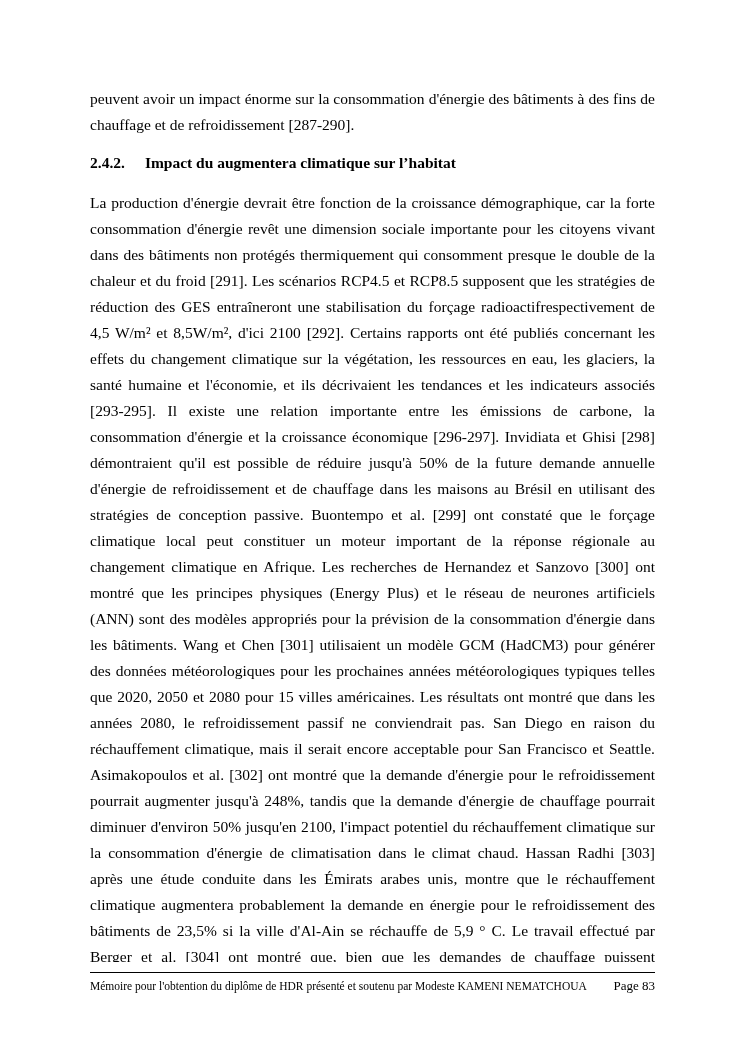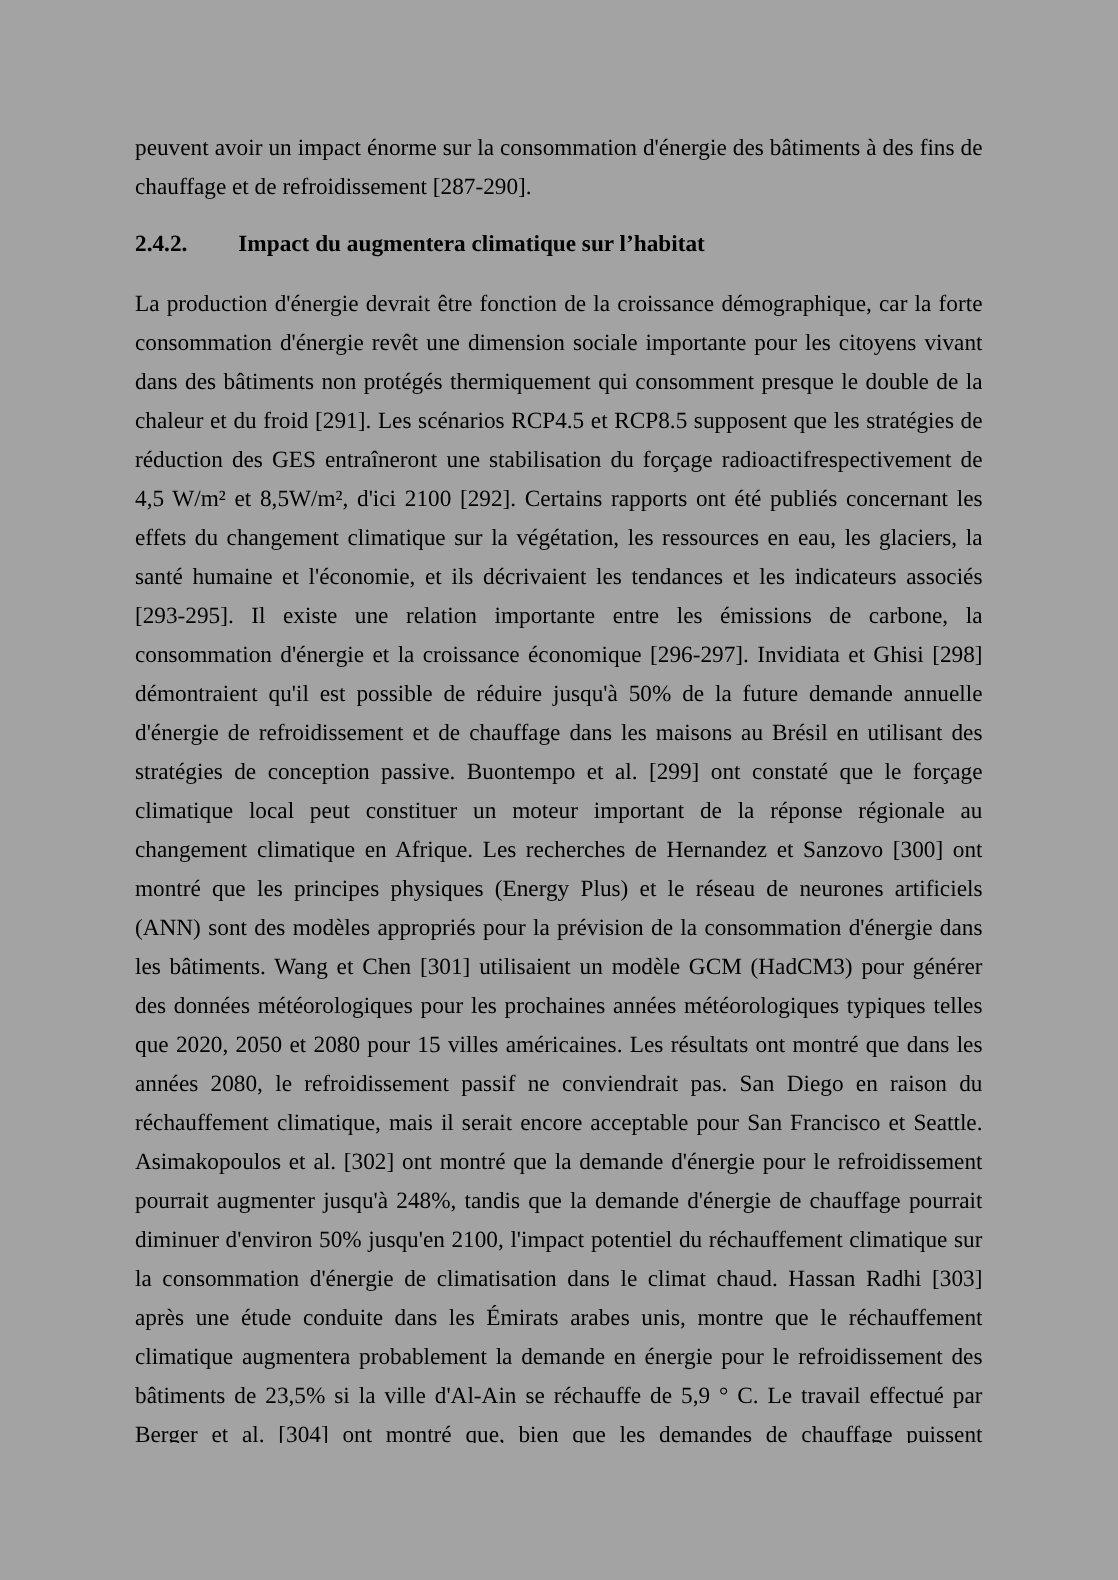--- a/index.html
+++ b/index.html
@@ -6,40 +6,40 @@
     margin: 0;
     padding: 0;
     background: #e9e9e9;
     font-family: "Liberation Serif", serif;
   }
   .page {
     position: relative;
     width: 745px;
     height: 1053px;
     margin: 0 auto;
-    background: #a3a3a3;
+    background: #ffffff;
     color: #000000;
     box-sizing: border-box;
     padding: 86px 90px 0 90px;
     overflow: hidden;
   }
   .para {
     font-size: 15.5px;
     line-height: 26px;
     text-align: justify;
     margin: 0 0 10px 0;
   }
   .section-heading {
     font-size: 15.5px;
     font-weight: bold;
     line-height: 26px;
     margin: 12px 0 14px 0;
   }
   .section-heading .heading-num {
-    margin-right: 34px;
+    margin-right: 20px;
   }
   .body-wrap {
     height: 772px;
     overflow: hidden;
   }
   .para-cont {
     text-align-last: justify;
     margin-bottom: 0;
   }
   .footer {
@@ -70,14 +70,18 @@
   <p class="para">peuvent avoir un impact énorme sur la consommation d'énergie des bâtiments à des fins de chauffage et de refroidissement [287-290].</p>
 
   <h3 class="section-heading">
     <span class="heading-num">2.4.2.</span><span>Impact du augmentera climatique sur l’habitat</span>
   </h3>
 
   <div class="body-wrap">
     <p class="para para-cont">La production d'énergie devrait être fonction de la croissance démographique, car la forte consommation d'énergie revêt une dimension sociale importante pour les citoyens vivant dans des bâtiments non protégés thermiquement qui consomment presque le double de la chaleur et du froid [291]. Les scénarios RCP4.5 et RCP8.5 supposent que les stratégies de réduction des GES entraîneront une stabilisation du forçage radioactifrespectivement de 4,5 W/m² et 8,5W/m², d'ici 2100 [292]. Certains rapports ont été publiés concernant les effets du changement climatique sur la végétation, les ressources en eau, les glaciers, la santé humaine et l'économie, et ils décrivaient les tendances et les indicateurs associés [293-295]. Il existe une relation importante entre les émissions de carbone, la consommation d'énergie et la croissance économique [296-297]. Invidiata et Ghisi [298] démontraient qu'il est possible de réduire jusqu'à 50% de la future demande annuelle d'énergie de refroidissement et de chauffage dans les maisons au Brésil en utilisant des stratégies de conception passive. Buontempo et al. [299] ont constaté que le forçage climatique local peut constituer un moteur important de la réponse régionale au changement climatique en Afrique. Les recherches de Hernandez et Sanzovo [300] ont montré que les principes physiques (Energy Plus) et le réseau de neurones artificiels (ANN) sont des modèles appropriés pour la prévision de la consommation d'énergie dans les bâtiments. Wang et Chen [301] utilisaient un modèle GCM (HadCM3) pour générer des données météorologiques pour les prochaines années météorologiques typiques telles que 2020, 2050 et 2080 pour 15 villes américaines. Les résultats ont montré que dans les années 2080, le refroidissement passif ne conviendrait pas. San Diego en raison du réchauffement climatique, mais il serait encore acceptable pour San Francisco et Seattle. Asimakopoulos et al. [302] ont montré que la demande d'énergie pour le refroidissement pourrait augmenter jusqu'à 248%, tandis que la demande d'énergie de chauffage pourrait diminuer d'environ 50% jusqu'en 2100, l'impact potentiel du réchauffement climatique sur la consommation d'énergie de climatisation dans le climat chaud. Hassan Radhi [303] après une étude conduite dans les Émirats arabes unis, montre que le réchauffement climatique augmentera probablement la demande en énergie pour le refroidissement des bâtiments de 23,5% si la ville d'Al-Ain se réchauffe de 5,9 ° C. Le travail effectué par Berger et al. [304] ont montré que, bien que les demandes de chauffage puissent légèrement diminuer, les exigences de refroidissement augmenteraient généralement de manière</p>
   </div>
 
+  <div class="footer">
+    <span>Mémoire pour l'obtention du diplôme de HDR présenté et soutenu par Modeste KAMENI NEMATCHOUA</span>
+    <span class="page-number">Page 83</span>
+  </div>
 
 </div>
 
 </body></html>

